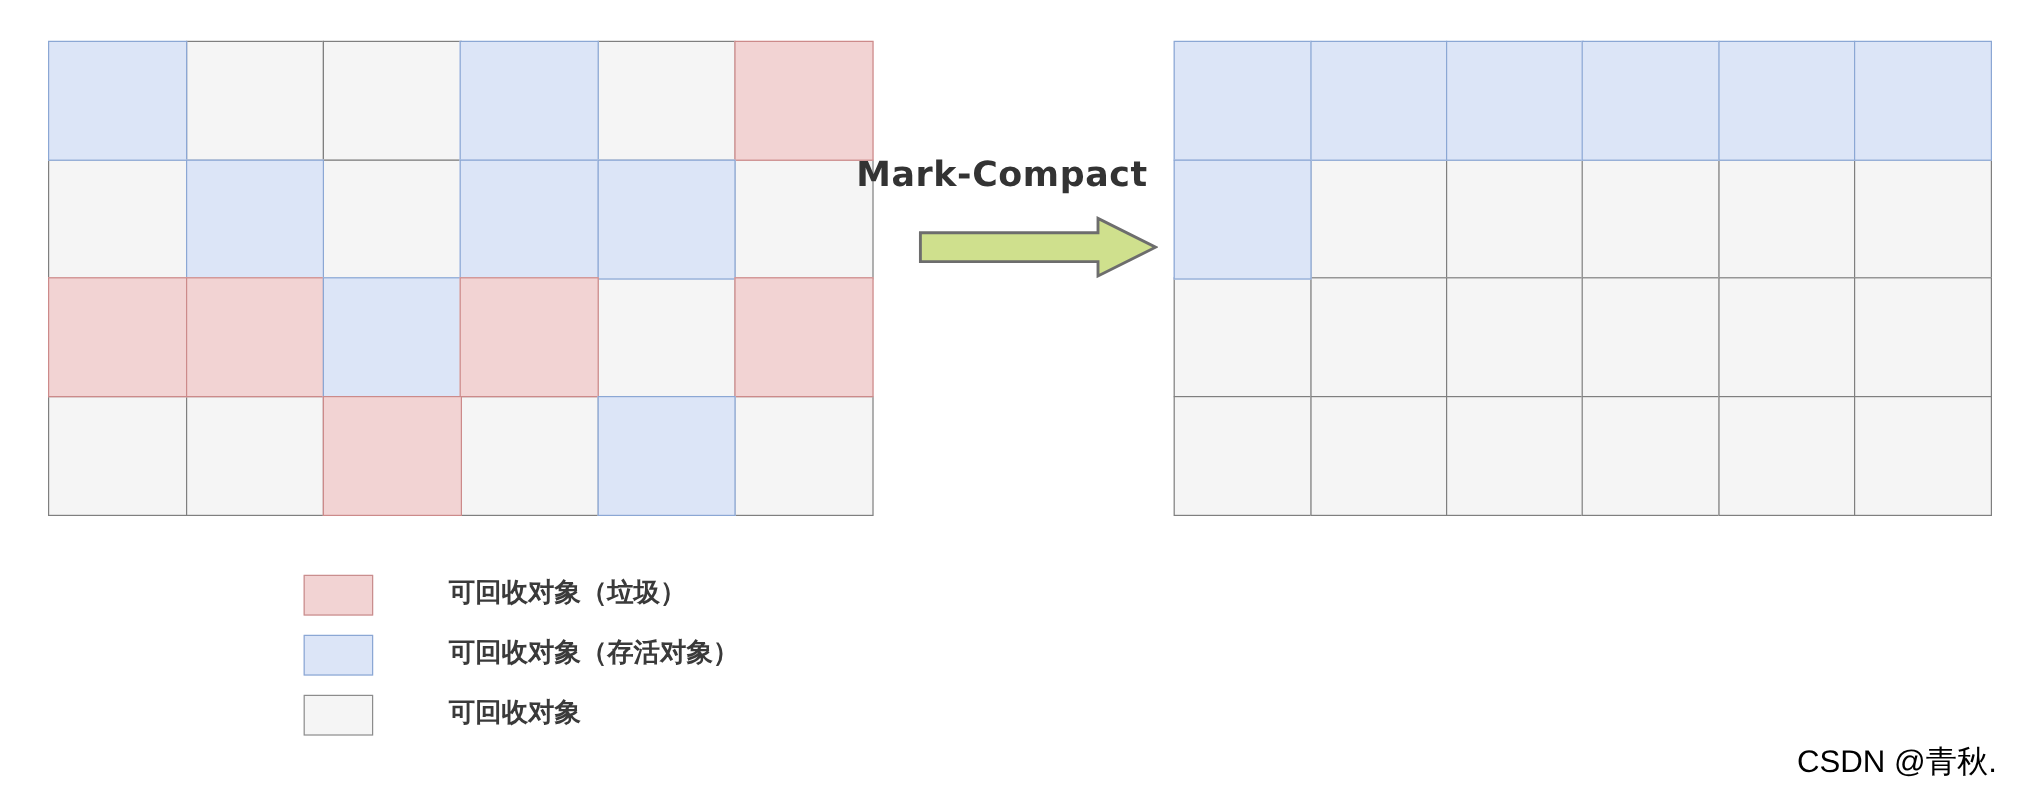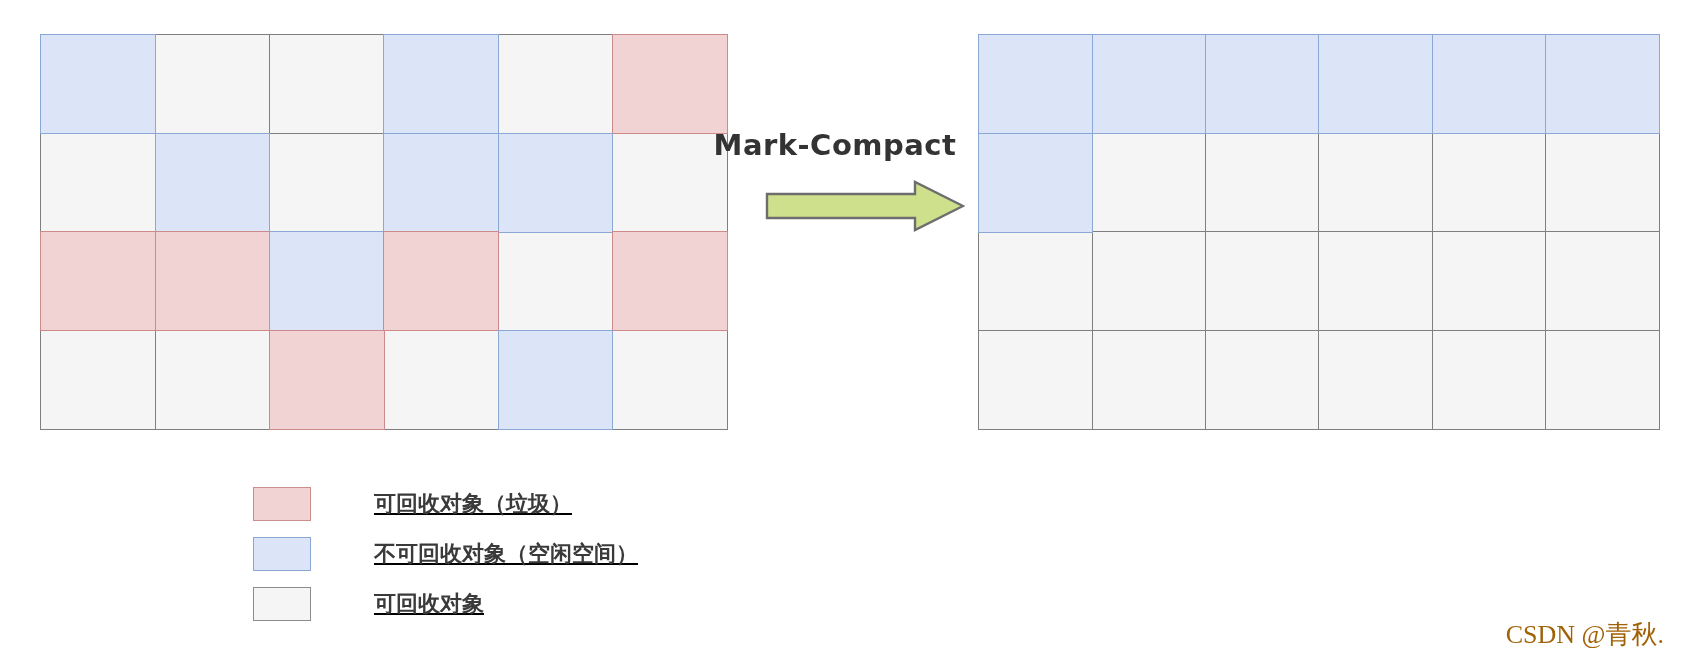--- a/index.html
+++ b/index.html
@@ -71,23 +71,22 @@
   }
 
   
   .legend {
     position: absolute;
     left: 253px;
     top: 479px;
   }
   .legend-row {
     display: flex;
-    align-items: center;
+    align-items: flex-start;
     height: 50px;
-    text-decoration: underline;
   }
   .legend-swatch {
     width: 58px;
     height: 34px;
     box-sizing: border-box;
     border: 1.6px solid #7f7f7f;
     background: #f5f5f5;
     flex: none;
   }
   .legend-swatch.trash { background: #f2d3d3; border-color: #c98e8e; }
@@ -100,23 +99,23 @@
     font-weight: 700;
     color: #3a3a3a;
     white-space: nowrap;
   }
 
   
   .watermark {
     position: absolute;
     right: 22px;
     bottom: 10px;
-    font-family: Liberation Serif, serif;
+    font-family: Liberation Sans, sans-serif;
     font-size: 26px;
-    color: #a16207;
+    color: #000000;
     white-space: nowrap;
   }
 </style>
 </head>
 <body>
 
 <div id="canvas">
 
   <div class="grid left" id="grid-before">
       <div class="cell live"></div>
@@ -181,21 +180,21 @@
       <div class="cell free"></div>
     </div>
 
   <div class="legend">
     <div class="legend-row">
       <span class="legend-swatch trash"></span>
       <span class="legend-label">可回收对象（垃圾）</span>
     </div>
     <div class="legend-row">
       <span class="legend-swatch live"></span>
-      <span class="legend-label">不可回收对象（空闲空间）</span>
+      <span class="legend-label">可回收对象（存活对象）</span>
     </div>
     <div class="legend-row">
       <span class="legend-swatch free"></span>
       <span class="legend-label">可回收对象</span>
     </div>
   </div>
 
   <div class="watermark">CSDN @青秋.</div>
 
 </div>

